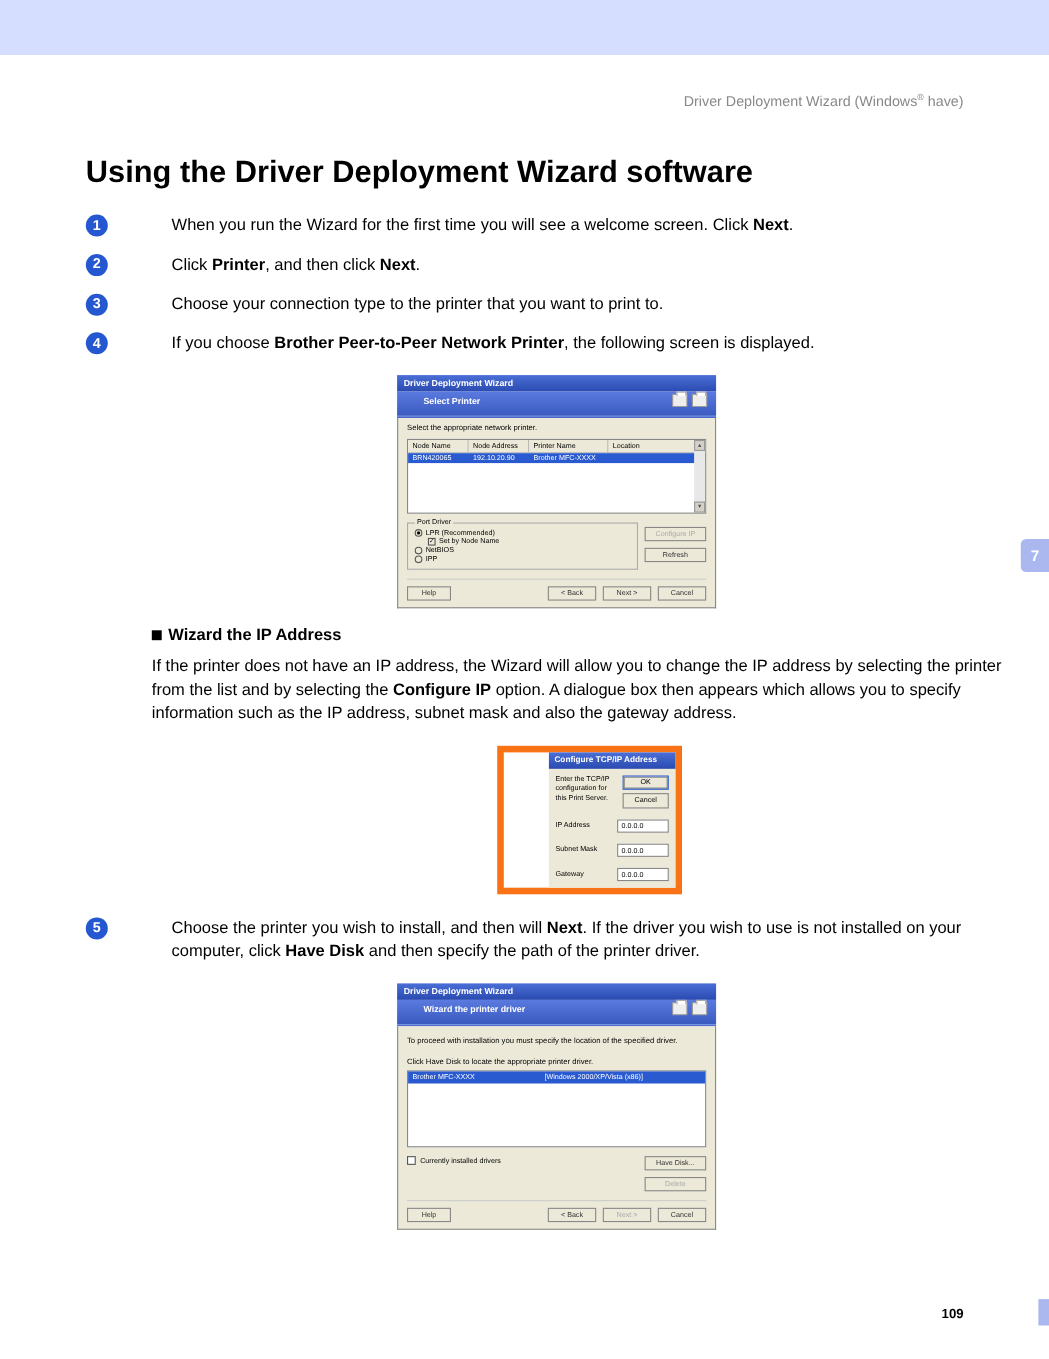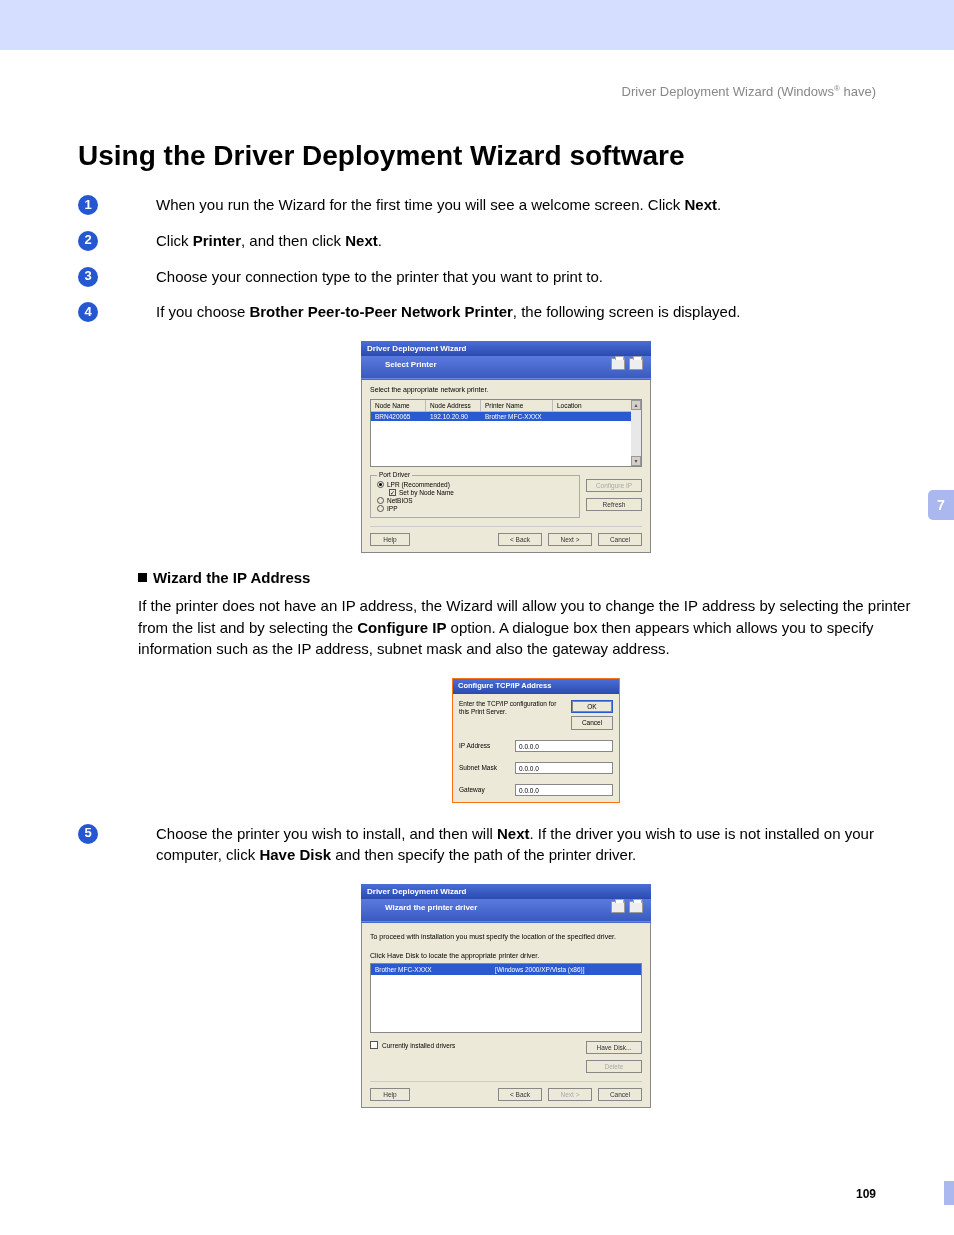--- a/index.html
+++ b/index.html
@@ -125,21 +125,22 @@
   .dlg-btn {
     background:#ece9d8; border:1px solid #888; font-size:6.5px; padding:2px 0; width:56px; text-align:center; color:#333;
   }
   .dlg-btn.dis{color:#aaa;}
   .dlg1 .footer-row{display:flex;justify-content:space-between;align-items:center;margin-top:8px;border-top:1px solid #ccc;padding-top:6px;}
   .dlg1 .footer-btns{display:flex;gap:6px;}
 
   
   .dlg2 {
     width: 168px;
-    border:1px solid #f97316;
+    border:6px solid #f97316;
+    padding-left:41px;
   }
   .dlg2 .ttl{background:linear-gradient(#4a6fd6,#2a4ab0);color:#fff;font-size:7.5px;font-weight:bold;padding:2px 5px;}
   .dlg2 .bd{background:#ece9d8;padding:6px;font-size:6.5px;}
   .dlg2 .top-row{display:flex;justify-content:space-between;align-items:flex-start;gap:6px;}
   .dlg2 .top-text{flex:1;line-height:1.3;}
   .dlg2 .btn-col{display:flex;flex-direction:column;gap:3px;}
   .dlg2 .btn{background:#ece9d8;border:1px solid #888;font-size:6.5px;padding:1px 0;width:42px;text-align:center;}
   .dlg2 .btn.def{border:1px solid #2a5ad0; box-shadow:0 0 0 1px #888 inset;}
   .dlg2 .frow{display:flex;align-items:center;gap:8px;margin-top:10px;}
   .dlg2 .flbl{width:48px;}

